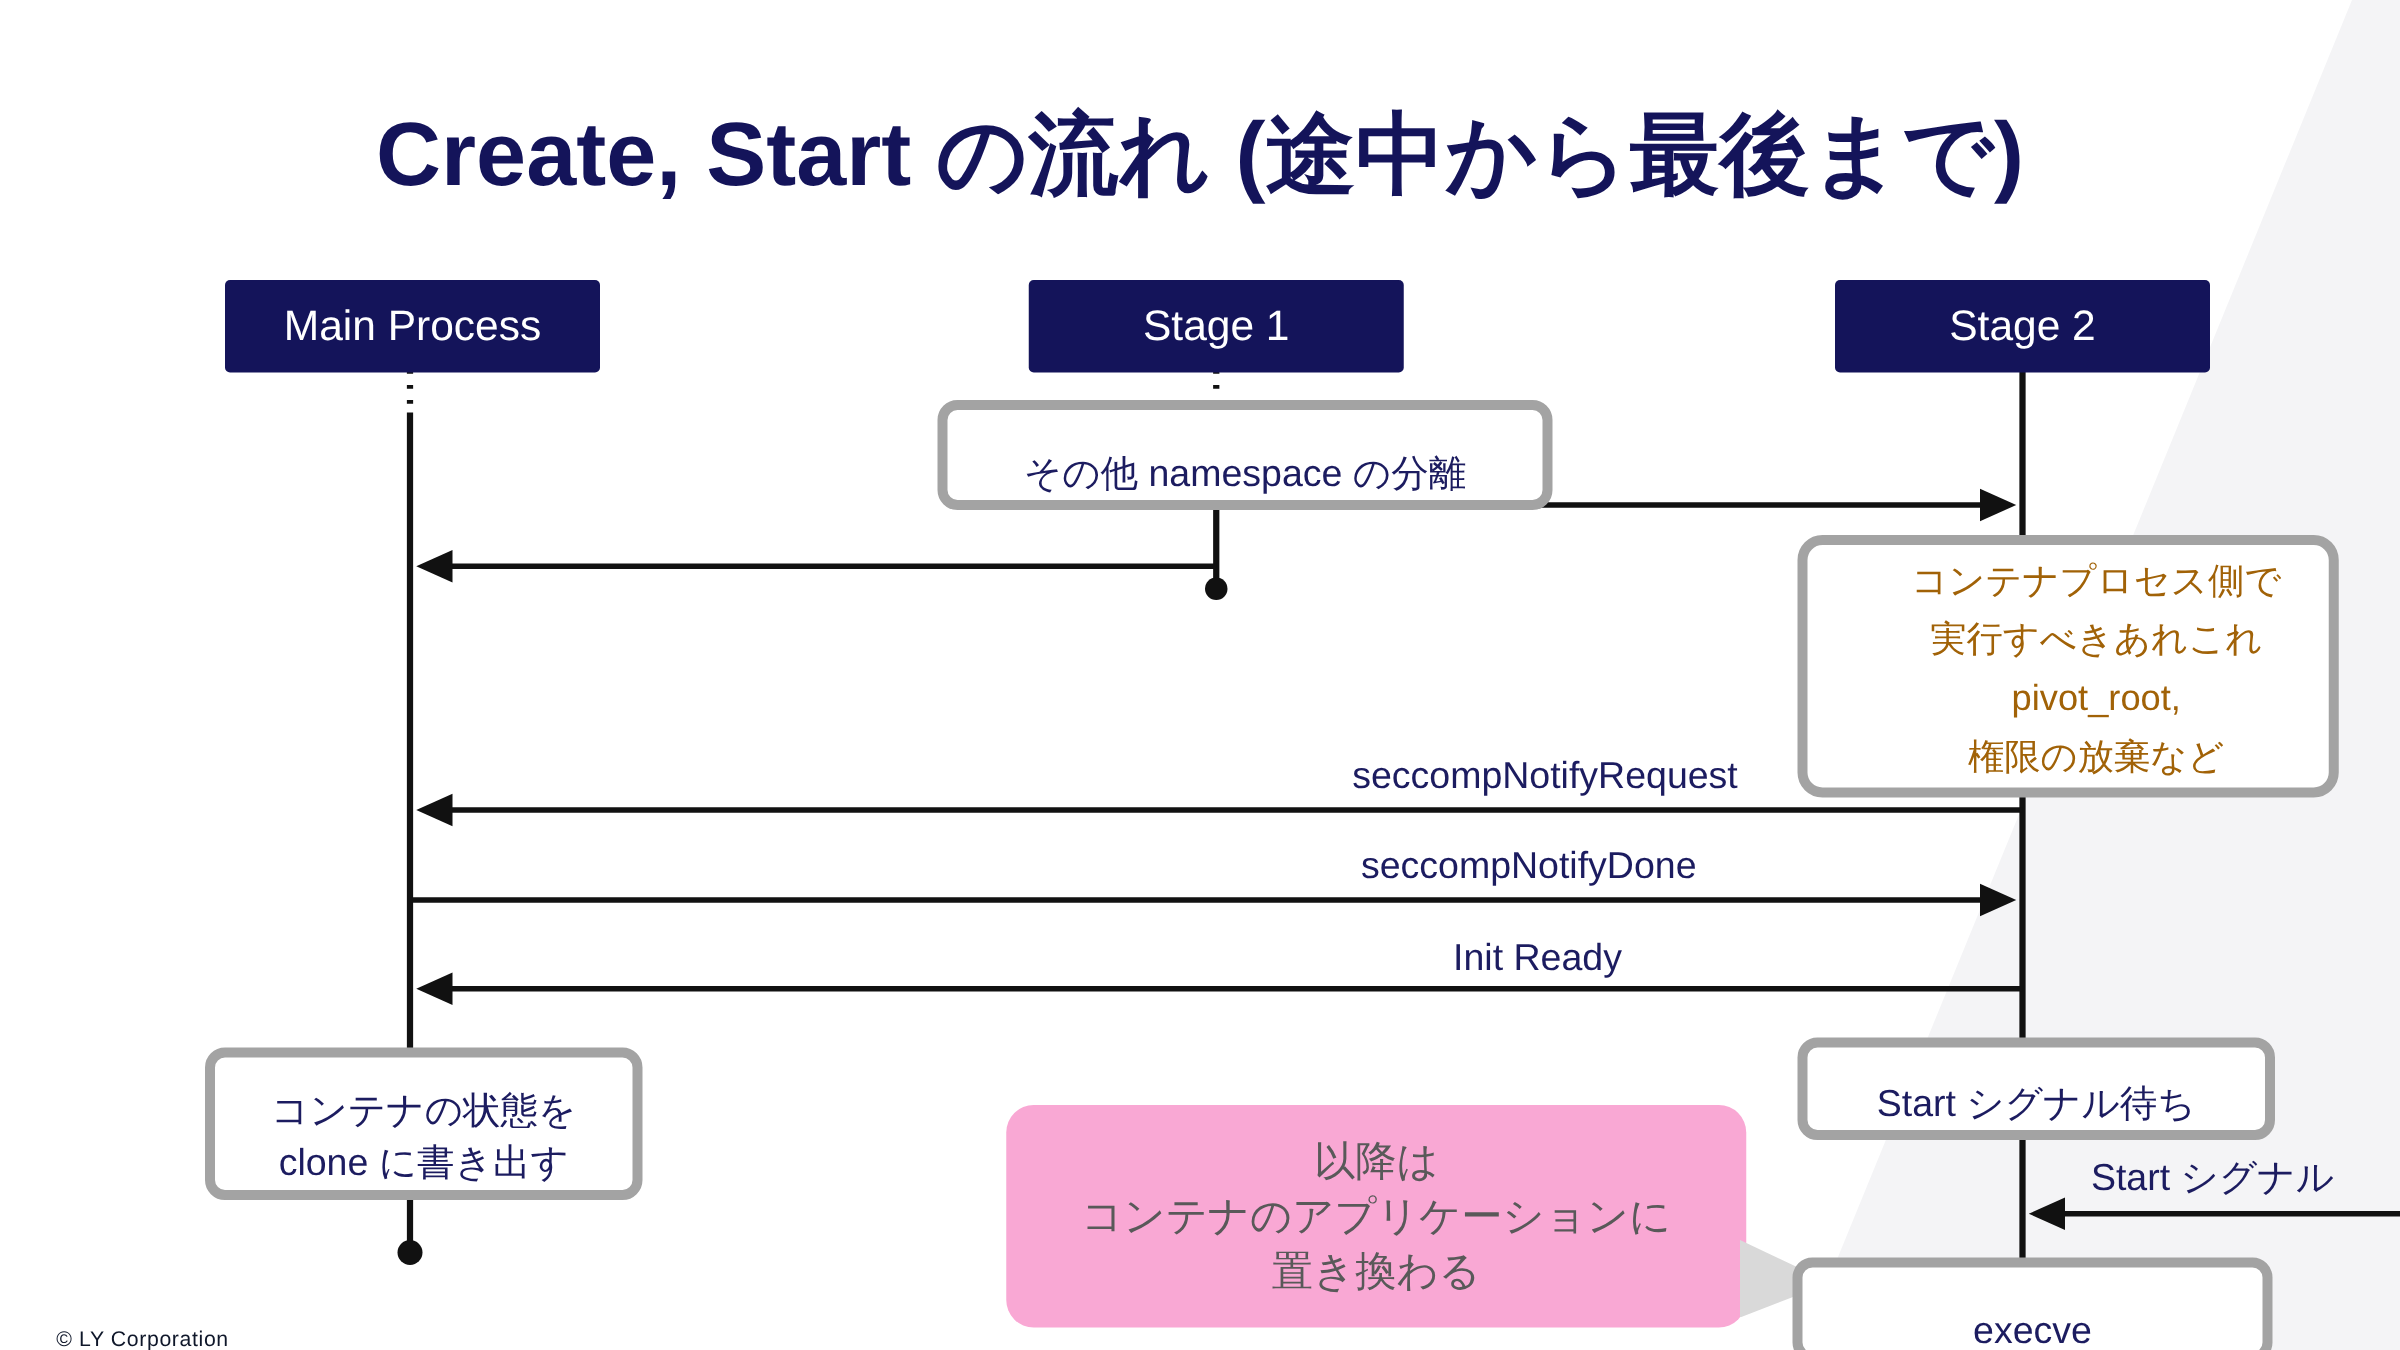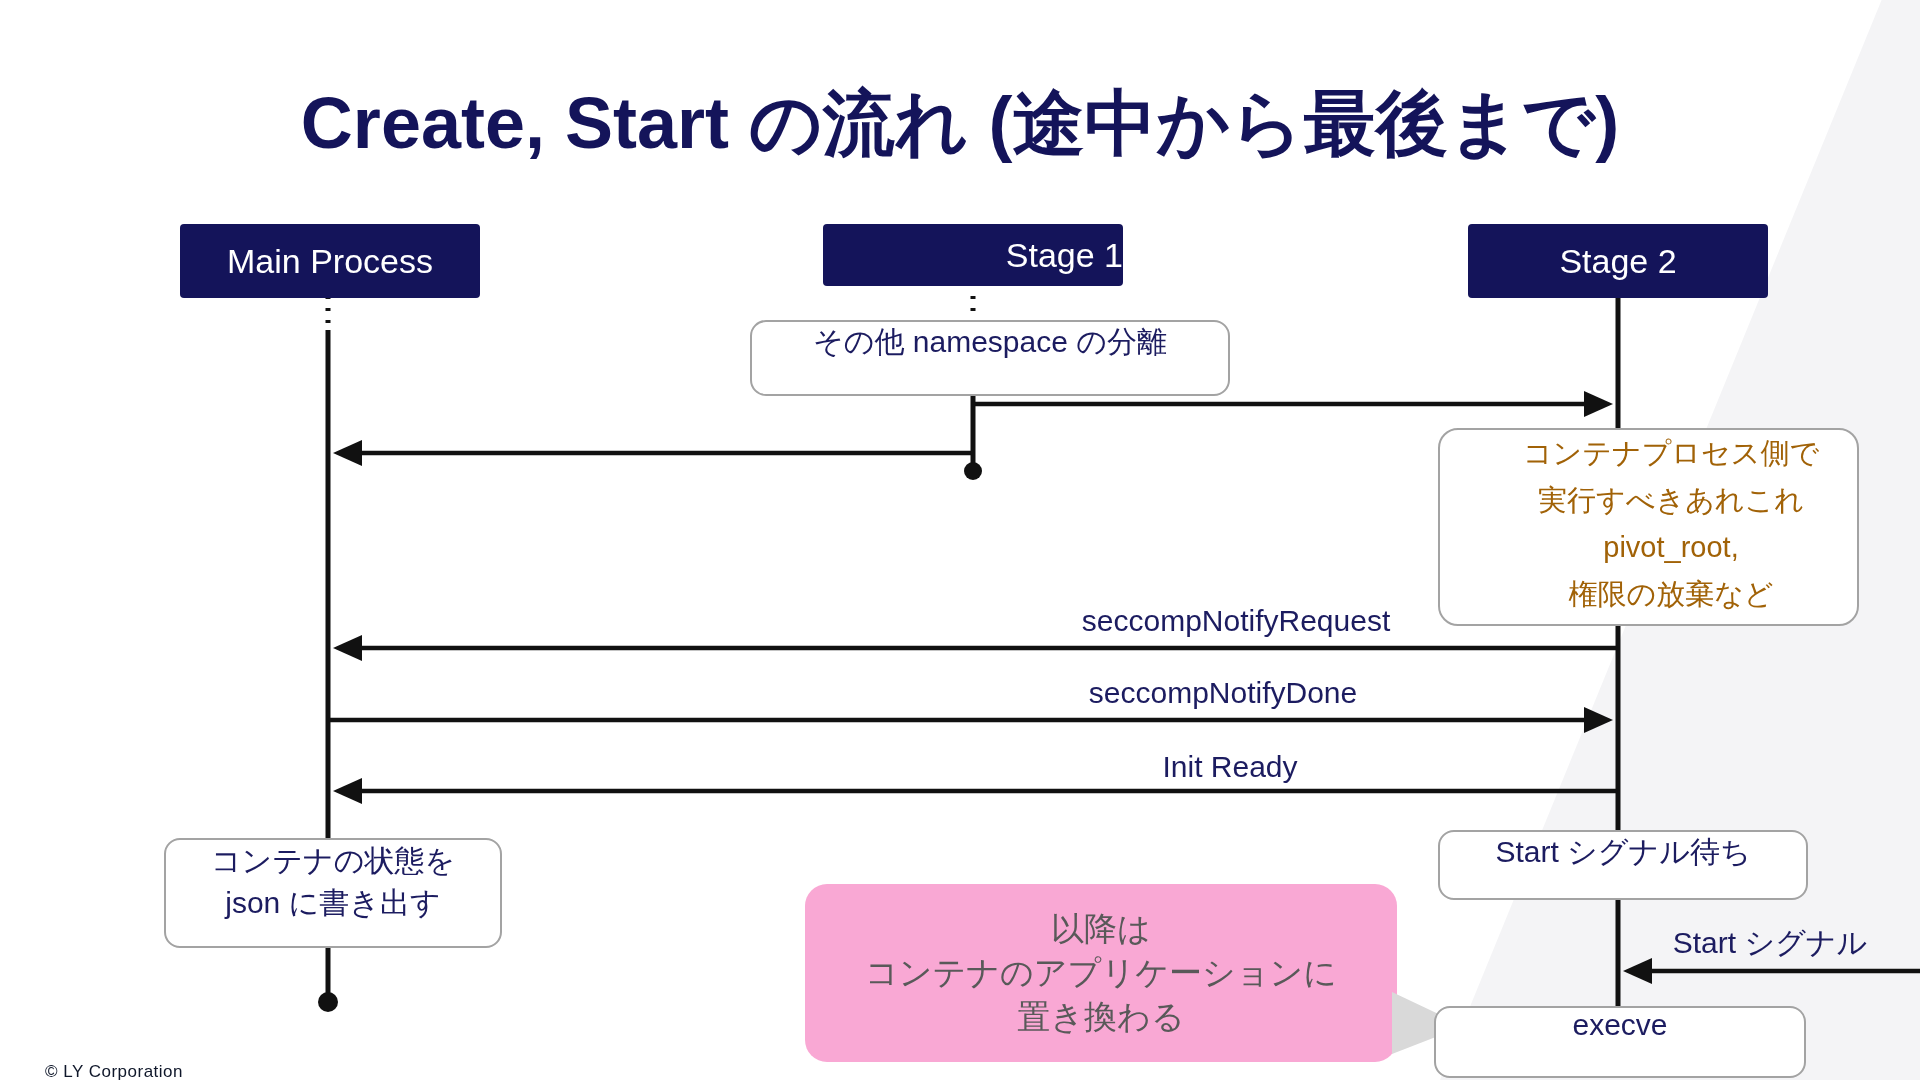--- a/index.html
+++ b/index.html
@@ -17,22 +17,22 @@
   .title{
     position:absolute;left:0;top:76px;width:100%;margin:0;text-align:center;
     font-size:72px;font-weight:900;letter-spacing:0px;color:#14145a;z-index:2;
   }
   .actor{
     position:absolute;background:#14145a;border-radius:4px;color:#ffffff;
     display:flex;align-items:center;justify-content:center;
     font-size:34px;z-index:3;
   }
   .wbox{
-    position:absolute;background:#ffffff;border:2px solid #a3a3a3;border-radius:16px;
-    display:flex;flex-direction:column;align-items:center;justify-content:flex-start;
+    position:absolute;background:#ffffff;border:8px solid #a3a3a3;border-radius:16px;
+    display:flex;flex-direction:column;align-items:center;justify-content:flex-end;
     color:#1c1c60;font-size:30px;z-index:3;text-align:center;
   }
   .msg{
     position:absolute;color:#1c1c60;font-size:30px;text-align:center;z-index:2;
     line-height:38px;
   }
   .note-red{color:#a16207;line-height:47px;padding-left:45px;}
   .bubble{
     position:absolute;left:805px;top:884px;width:592px;height:178px;
     background:#f9a8d4;border-radius:22px;display:flex;flex-direction:column;
@@ -88,21 +88,21 @@
 
     <line x1="1920" y1="971" x2="1650" y2="971" stroke="#111" stroke-width="4.5"></line>
     <polygon points="1623,971 1652,958 1652,984" fill="#111"></polygon>
   </svg>
 
   <h1 class="title">Create, Start の流れ (途中から最後まで)</h1>
 
   <div class="actor" style="left:180px;top:224px;width:300px;height:74px;">
     <span>Main Process</span>
   </div>
-  <div class="actor" style="left:823px;top:224px;width:300px;height:62px;justify-content:flex-end;">
+  <div class="actor" style="left:823px;top:224px;width:300px;height:74px;">
     <span>Stage 1</span>
   </div>
   <div class="actor" style="left:1468px;top:224px;width:300px;height:74px;">
     <span>Stage 2</span>
   </div>
 
   <div class="wbox" style="left:750px;top:320px;width:476px;height:72px;">
     <span>その他 namespace の分離</span>
   </div>
 
@@ -114,21 +114,21 @@
     <div>pivot_root,</div>
     <div>権限の放棄など</div>
   </div>
 
   <div class="msg" style="left:1036px;top:602px;width:400px;">seccompNotifyRequest</div>
   <div class="msg" style="left:1023px;top:674px;width:400px;">seccompNotifyDone</div>
   <div class="msg" style="left:1030px;top:748px;width:400px;">Init Ready</div>
 
   <div class="wbox l2" style="left:164px;top:838px;width:334px;height:106px;">
     <div>コンテナの状態を</div>
-    <div>json に書き出す</div>
+    <div>clone に書き出す</div>
   </div>
 
   <div class="wbox" style="left:1438px;top:830px;width:366px;height:66px;">
     <span>Start シグナル待ち</span>
   </div>
 
   <div class="bubble">
     <div>以降は</div>
     <div>コンテナのアプリケーションに</div>
     <div>置き換わる</div>

